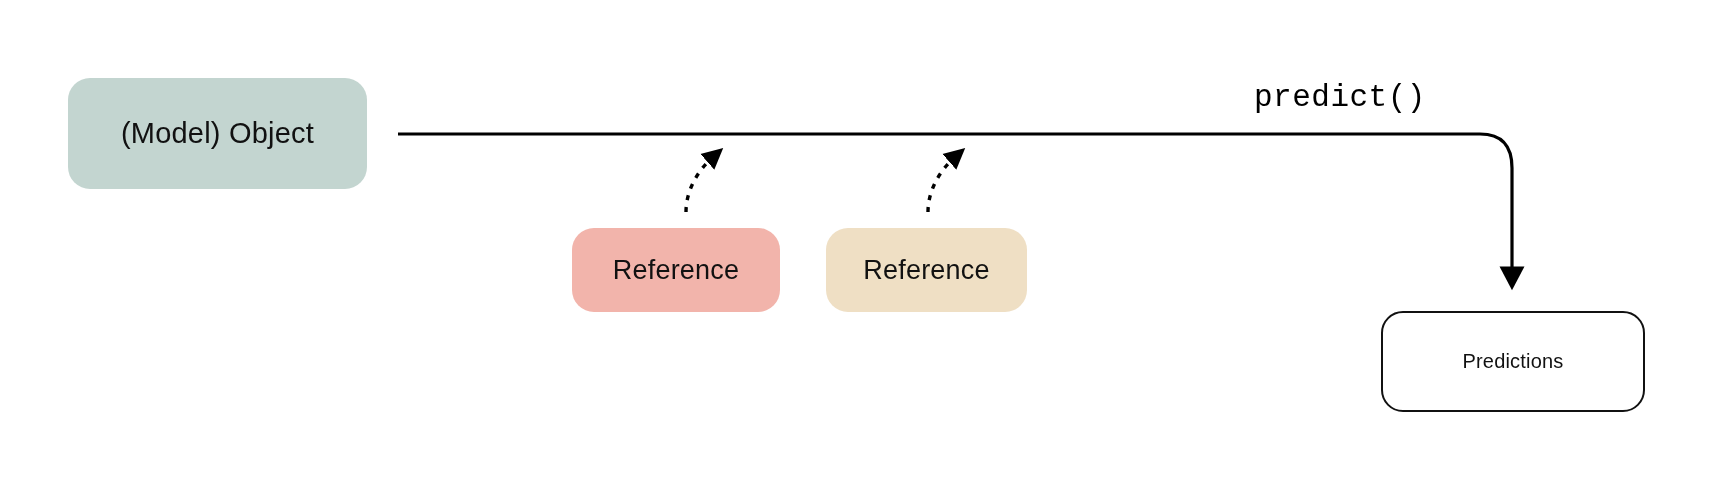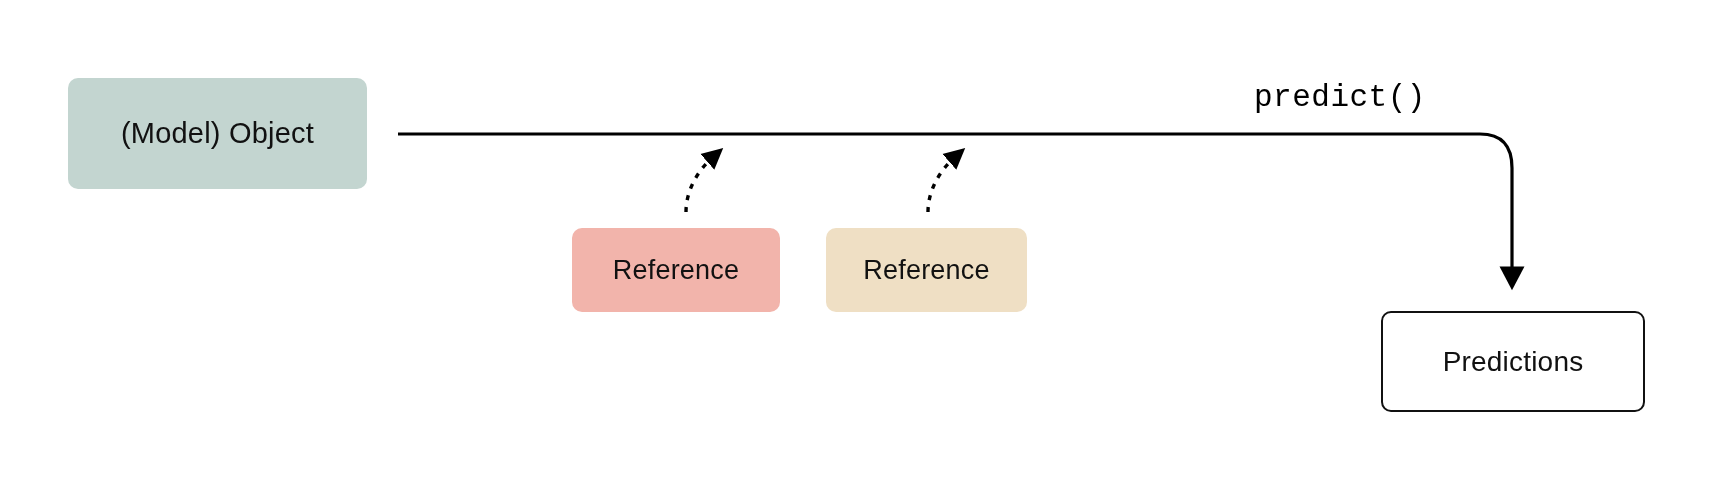--- a/index.html
+++ b/index.html
@@ -17,21 +17,21 @@
     height: 488px;
     background: #ffffff;
     overflow: hidden;
   }
   .node {
     position: absolute;
     display: flex;
     align-items: center;
     justify-content: center;
     box-sizing: border-box;
-    border-radius: 10px;
+    border-radius: 22px;
     color: #111111;
     letter-spacing: 0.2px;
   }
   #model-object-node {
     left: 68px;
     top: 78px;
     width: 299px;
     height: 111px;
     background: #c3d5d0;
     font-size: 29px;
@@ -52,21 +52,21 @@
     background: #efdfc4;
     font-size: 27px;
   }
   #predictions-node {
     left: 1381px;
     top: 311px;
     width: 264px;
     height: 101px;
     background: #ffffff;
     border: 2px solid #111111;
-    font-size: 28px;
+    font-size: 20px;
   }
   #predict-call-label {
     position: absolute;
     left: 1254px;
     top: 80px;
     font-family: "Liberation Mono", "DejaVu Sans Mono", monospace;
     font-weight: normal;
     font-size: 31px;
     color: #000000;
     letter-spacing: 0.5px;

